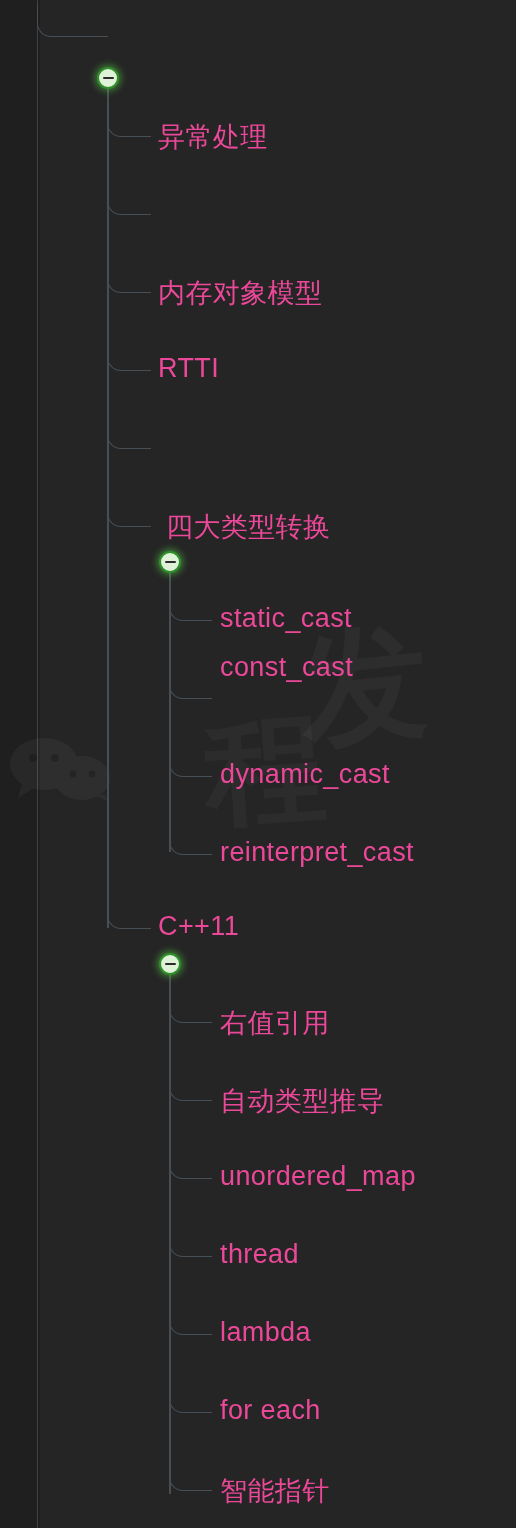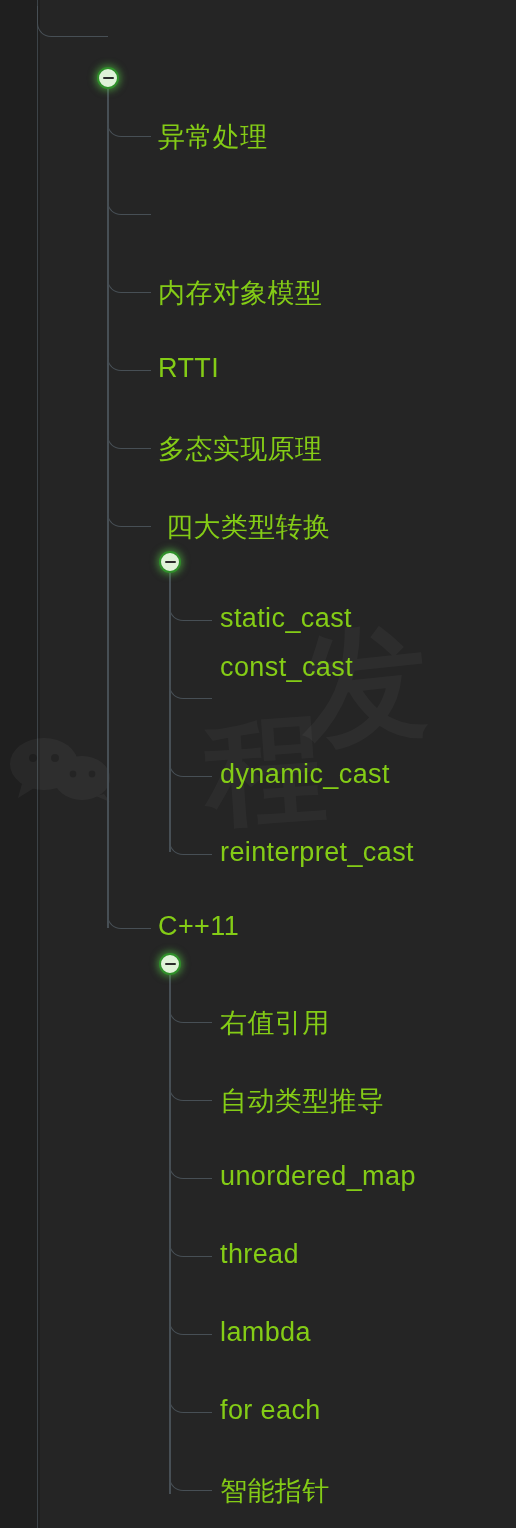--- a/index.html
+++ b/index.html
@@ -85,21 +85,21 @@
   }
 
   
   .node {
     position: absolute;
     display: flex;
     align-items: center;
     white-space: nowrap;
   }
   .node-label {
-    color: #84cc16;
+    color: #ec4899;
     font-size: 27px;
     font-weight: 400;
     letter-spacing: 0.4px;
   }
   .node-root .node-label {
     color: #e8242c;
     font-size: 30px;
     font-weight: 600;
     letter-spacing: 0.5px;
   }
@@ -170,23 +170,20 @@
 
   <div class="node" style="left:158px; top:119px;">
     <span class="node-label">异常处理</span>
   </div>
   <div class="node" style="left:158px; top:275px;">
     <span class="node-label">内存对象模型</span>
   </div>
   <div class="node" style="left:158px; top:353px;">
     <span class="node-label">RTTI</span>
   </div>
-  <div class="node" style="left:158px; top:431px;">
-    <span class="node-label">多态实现原理</span>
-  </div>
   <div class="node" style="left:158px; top:509px;margin-left:8px;">
     <span class="node-label">四大类型转换</span>
   </div>
 
   <div class="toggle" style="left:159px; top:551px;">
     <span class="minus"></span>
   </div>
 
   <div class="trunk" style="left:169px; top:572px; height:280px;"></div>
   <div class="elbow" style="left:169px; top:602px; width:42px; height:18px;"></div>

